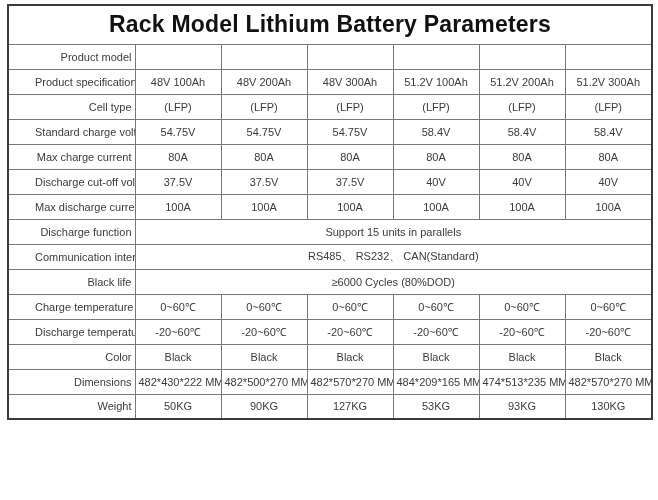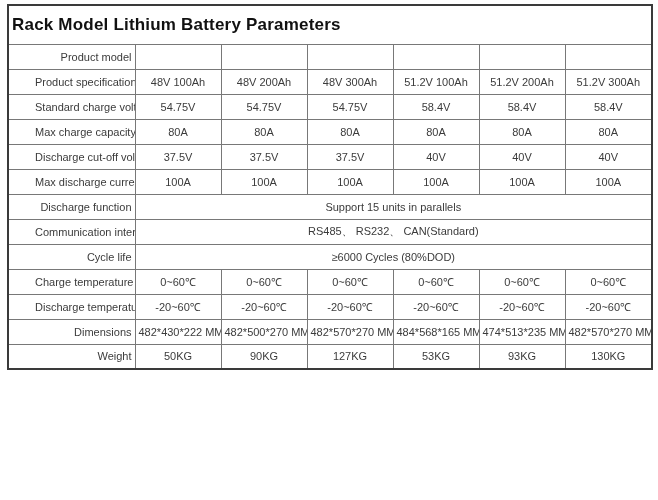--- a/index.html
+++ b/index.html
@@ -28,23 +28,24 @@
     color: #3b3b3b;
     font-size: 11px;
     height: 25px;
     padding: 0 3px;
     overflow: hidden;
     white-space: nowrap;
     box-sizing: border-box;
   }
   table.spec td.title-cell {
     height: 39px;
-    font-size: 17px;
+    font-size: 23px;
     font-weight: 700;
     color: #111111;
+    text-align: center;
     letter-spacing: 0.2px;
   }
   table.spec td.label {
     font-weight: 400;
     text-align: right;
     padding-left: 26px;
   }
   table.spec td.value {
     text-align: center;
     font-weight: 400;
@@ -82,30 +83,39 @@
         <tr>
           <td class="label">Product specification</td>
           <td class="value">48V 100Ah</td>
           <td class="value">48V 200Ah</td>
           <td class="value">48V 300Ah</td>
           <td class="value">51.2V 100Ah</td>
           <td class="value">51.2V 200Ah</td>
           <td class="value">51.2V 300Ah</td>
         </tr>
         <tr>
+          <td class="label">Cell type</td>
+          <td class="value">(LFP)</td>
+          <td class="value">(LFP)</td>
+          <td class="value">(LFP)</td>
+          <td class="value">(LFP)</td>
+          <td class="value">(LFP)</td>
+          <td class="value">(LFP)</td>
+        </tr>
+        <tr>
           <td class="label">Standard charge voltage</td>
           <td class="value">54.75V</td>
           <td class="value">54.75V</td>
           <td class="value">54.75V</td>
           <td class="value">58.4V</td>
           <td class="value">58.4V</td>
           <td class="value">58.4V</td>
         </tr>
         <tr>
-          <td class="label">Max charge capacity</td>
+          <td class="label">Max charge current</td>
           <td class="value">80A</td>
           <td class="value">80A</td>
           <td class="value">80A</td>
           <td class="value">80A</td>
           <td class="value">80A</td>
           <td class="value">80A</td>
         </tr>
         <tr>
           <td class="label">Discharge cut-off voltage</td>
           <td class="value">37.5V</td>
@@ -126,21 +136,21 @@
         </tr>
         <tr>
           <td class="label">Discharge function</td>
           <td class="value" colspan="6">Support 15 units in parallels</td>
         </tr>
         <tr>
           <td class="label">Communication interface</td>
           <td class="value" colspan="6">RS485、 RS232、 CAN(Standard)</td>
         </tr>
         <tr>
-          <td class="label">Cycle life</td>
+          <td class="label">Black life</td>
           <td class="value" colspan="6">≥6000 Cycles (80%DOD)</td>
         </tr>
         <tr>
           <td class="label">Charge temperature range</td>
           <td class="value">0~60℃</td>
           <td class="value">0~60℃</td>
           <td class="value">0~60℃</td>
           <td class="value">0~60℃</td>
           <td class="value">0~60℃</td>
           <td class="value">0~60℃</td>
@@ -148,25 +158,34 @@
         <tr>
           <td class="label">Discharge temperature range</td>
           <td class="value">-20~60℃</td>
           <td class="value">-20~60℃</td>
           <td class="value">-20~60℃</td>
           <td class="value">-20~60℃</td>
           <td class="value">-20~60℃</td>
           <td class="value">-20~60℃</td>
         </tr>
         <tr>
+          <td class="label">Color</td>
+          <td class="value">Black</td>
+          <td class="value">Black</td>
+          <td class="value">Black</td>
+          <td class="value">Black</td>
+          <td class="value">Black</td>
+          <td class="value">Black</td>
+        </tr>
+        <tr>
           <td class="label">Dimensions</td>
           <td class="value">482*430*222 MM</td>
           <td class="value">482*500*270 MM</td>
           <td class="value">482*570*270 MM</td>
-          <td class="value">484*568*165 MM</td>
+          <td class="value">484*209*165 MM</td>
           <td class="value">474*513*235 MM</td>
           <td class="value">482*570*270 MM</td>
         </tr>
         <tr>
           <td class="label">Weight</td>
           <td class="value">50KG</td>
           <td class="value">90KG</td>
           <td class="value">127KG</td>
           <td class="value">53KG</td>
           <td class="value">93KG</td>

